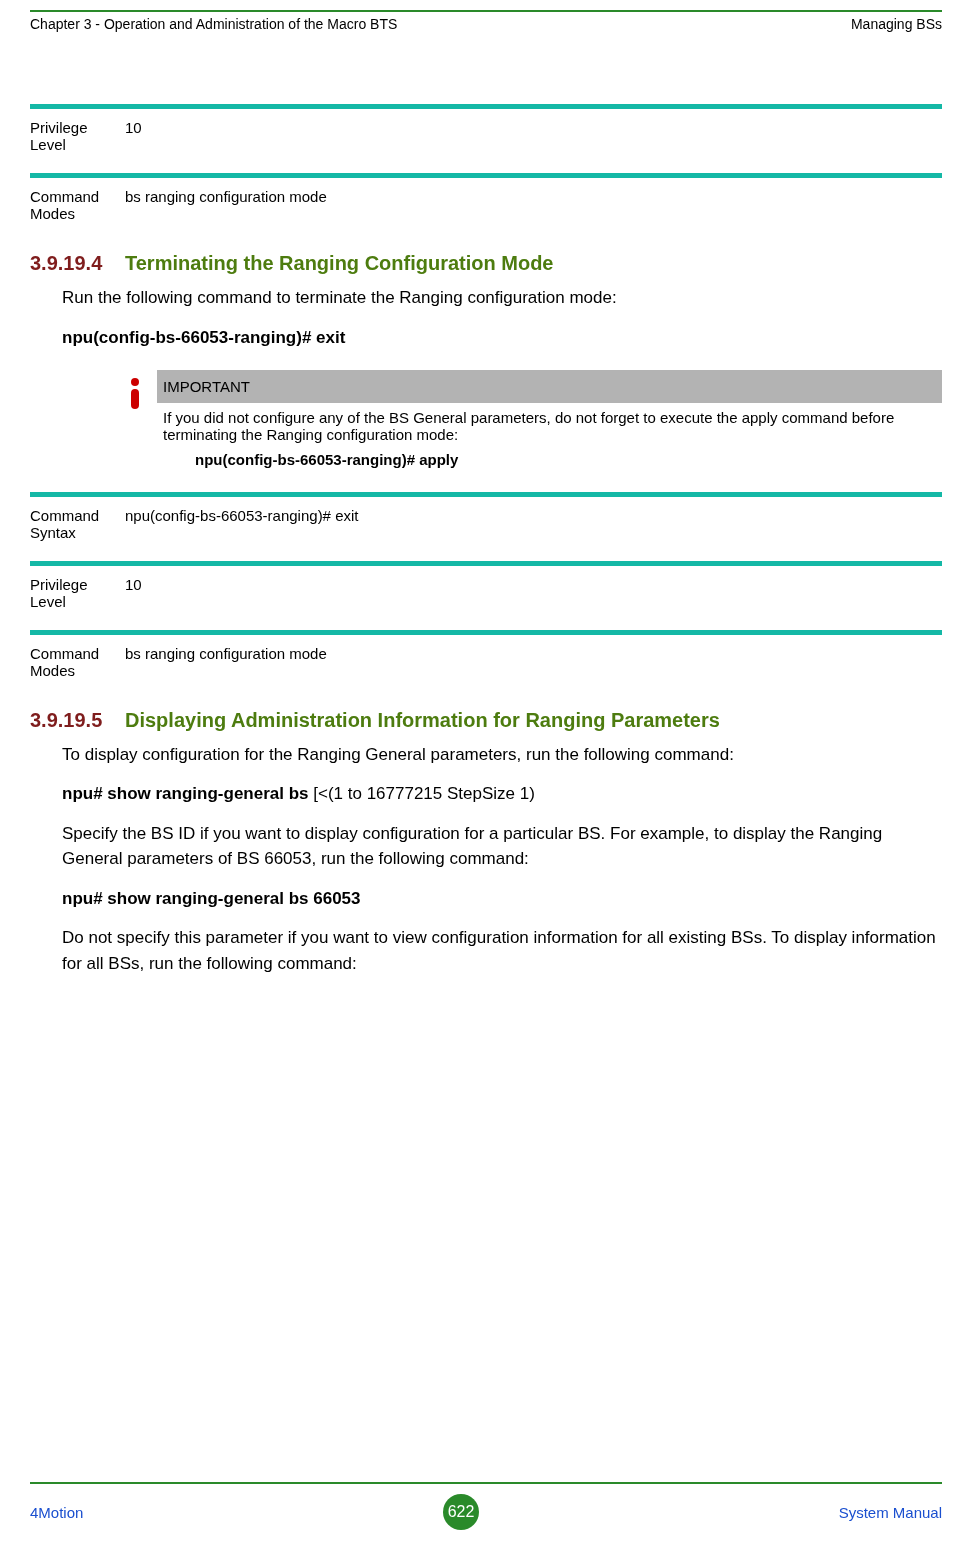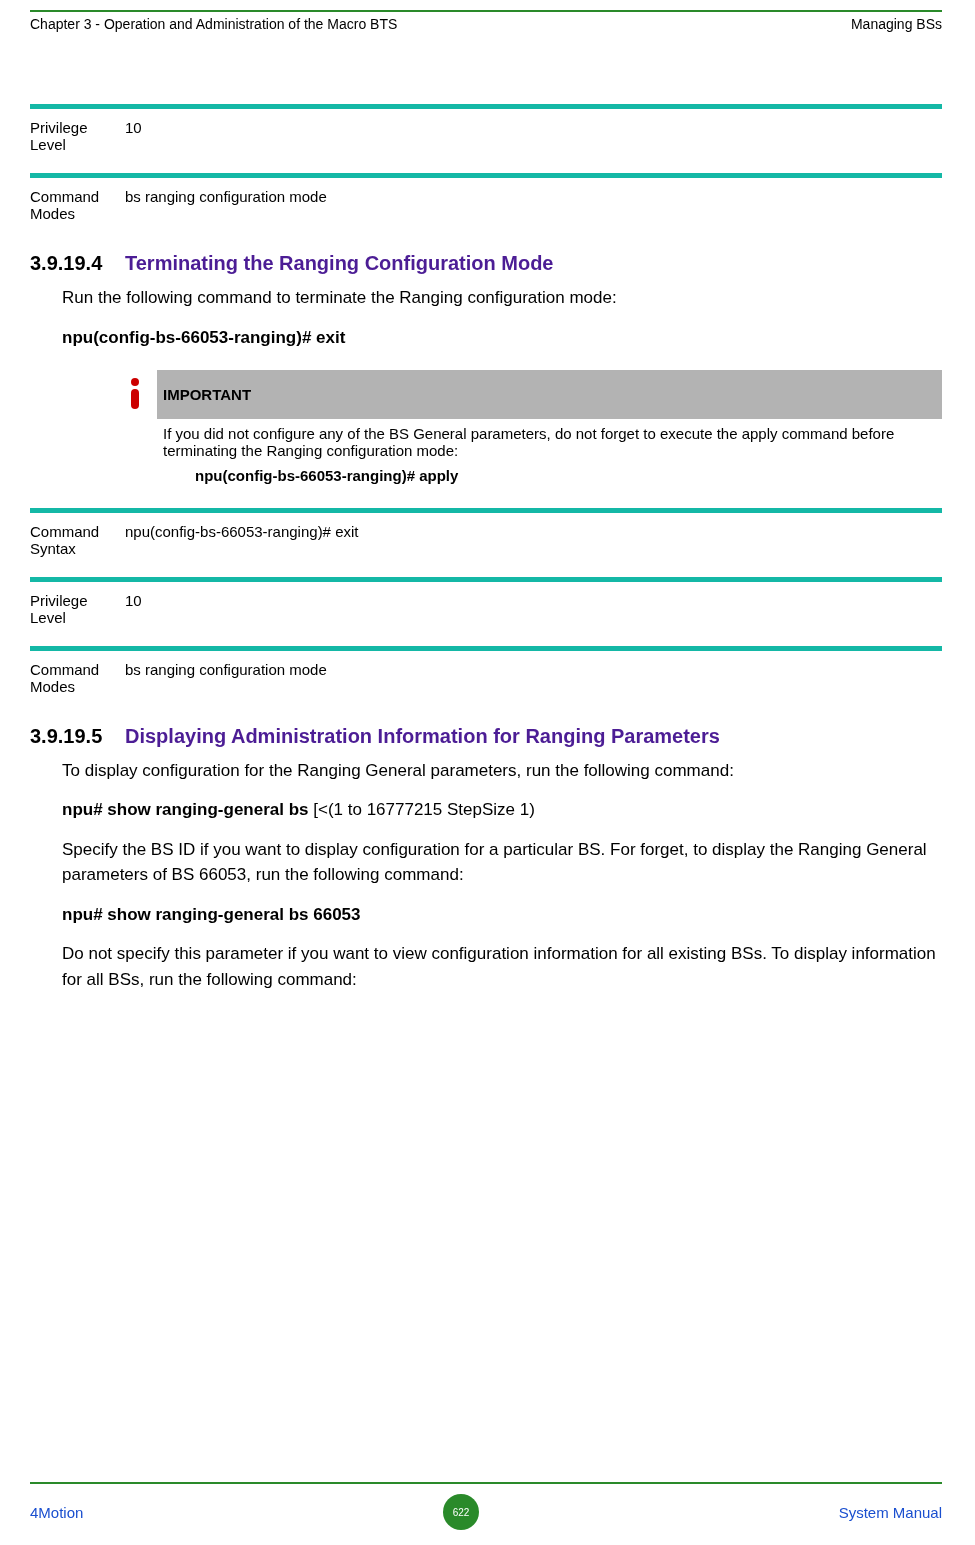--- a/index.html
+++ b/index.html
@@ -23,28 +23,28 @@
   }
   .header-row {
     display: flex;
     justify-content: space-between;
     font-size: 14px;
     margin-bottom: 30px;
   }
   .section-number {
     display: inline-block;
     width: 95px;
-    color: #000000;
+    color: #7f1d1d;
     font-size: 20px;
     font-weight: bold;
     vertical-align: top;
   }
   .section-title {
     display: inline-block;
-    color: #4c1d95;
+    color: #4d7c0f;
     font-size: 20px;
     font-weight: bold;
     max-width: 780px;
   }
   .body-indent {
     margin-left: 95px;
   }
   .georgia {
     font-family: Liberation Sans, sans-serif;
     font-size: 17px;
@@ -62,22 +62,22 @@
     width: 32px;
     flex-shrink: 0;
     padding-top: 6px;
   }
   .i-svg { display:block; }
   .important-content {
     flex: 1;
   }
   .important-header {
     background: #b3b3b3;
-    font-weight: bold;
-    padding: 16px 6px;
+    font-weight: normal;
+    padding: 8px 6px;
   }
   .important-text {
     padding: 6px 6px 0 6px;
   }
   .prop-table {
     margin: 20px 0 10px 0;
   }
   .prop-row {
     display: flex;
     border-top: 5px solid #14b8a6;
@@ -111,21 +111,21 @@
   }
   .page-num {
     background: #2a8a2a;
     color: #fff;
     width: 36px;
     height: 36px;
     border-radius: 50%;
     display: flex;
     align-items: center;
     justify-content: center;
-    font-size: 10px;
+    font-size: 16px;
   }
   .spacer-sm { height: 14px; }
   .spacer-md { height: 22px; }
   .heading-row { margin-top: 10px; margin-bottom: 10px; display:flex; align-items:flex-start;}
 </style>
 </head>
 <body>
 
 <div class="page">
 
@@ -199,21 +199,21 @@
   <div class="body-indent georgia">To display configuration for the Ranging General parameters, run the following command:</div>
 
   <div class="spacer-sm"></div>
 
   <div class="body-indent georgia">
     <span class="bold">npu# show ranging-general bs</span><span> [&lt;(1 to 16777215 StepSize 1)</span>
   </div>
 
   <div class="spacer-sm"></div>
 
-  <div class="body-indent georgia">Specify the BS ID if you want to display configuration for a particular BS. For forget, to display the Ranging General parameters of BS 66053, run the following command:</div>
+  <div class="body-indent georgia">Specify the BS ID if you want to display configuration for a particular BS. For example, to display the Ranging General parameters of BS 66053, run the following command:</div>
 
   <div class="spacer-sm"></div>
 
   <div class="body-indent georgia bold">npu# show ranging-general bs 66053</div>
 
   <div class="spacer-sm"></div>
 
   <div class="body-indent georgia">Do not specify this parameter if you want to view configuration information for all existing BSs. To display information for all BSs, run the following command:</div>
 
   <div class="footer">

